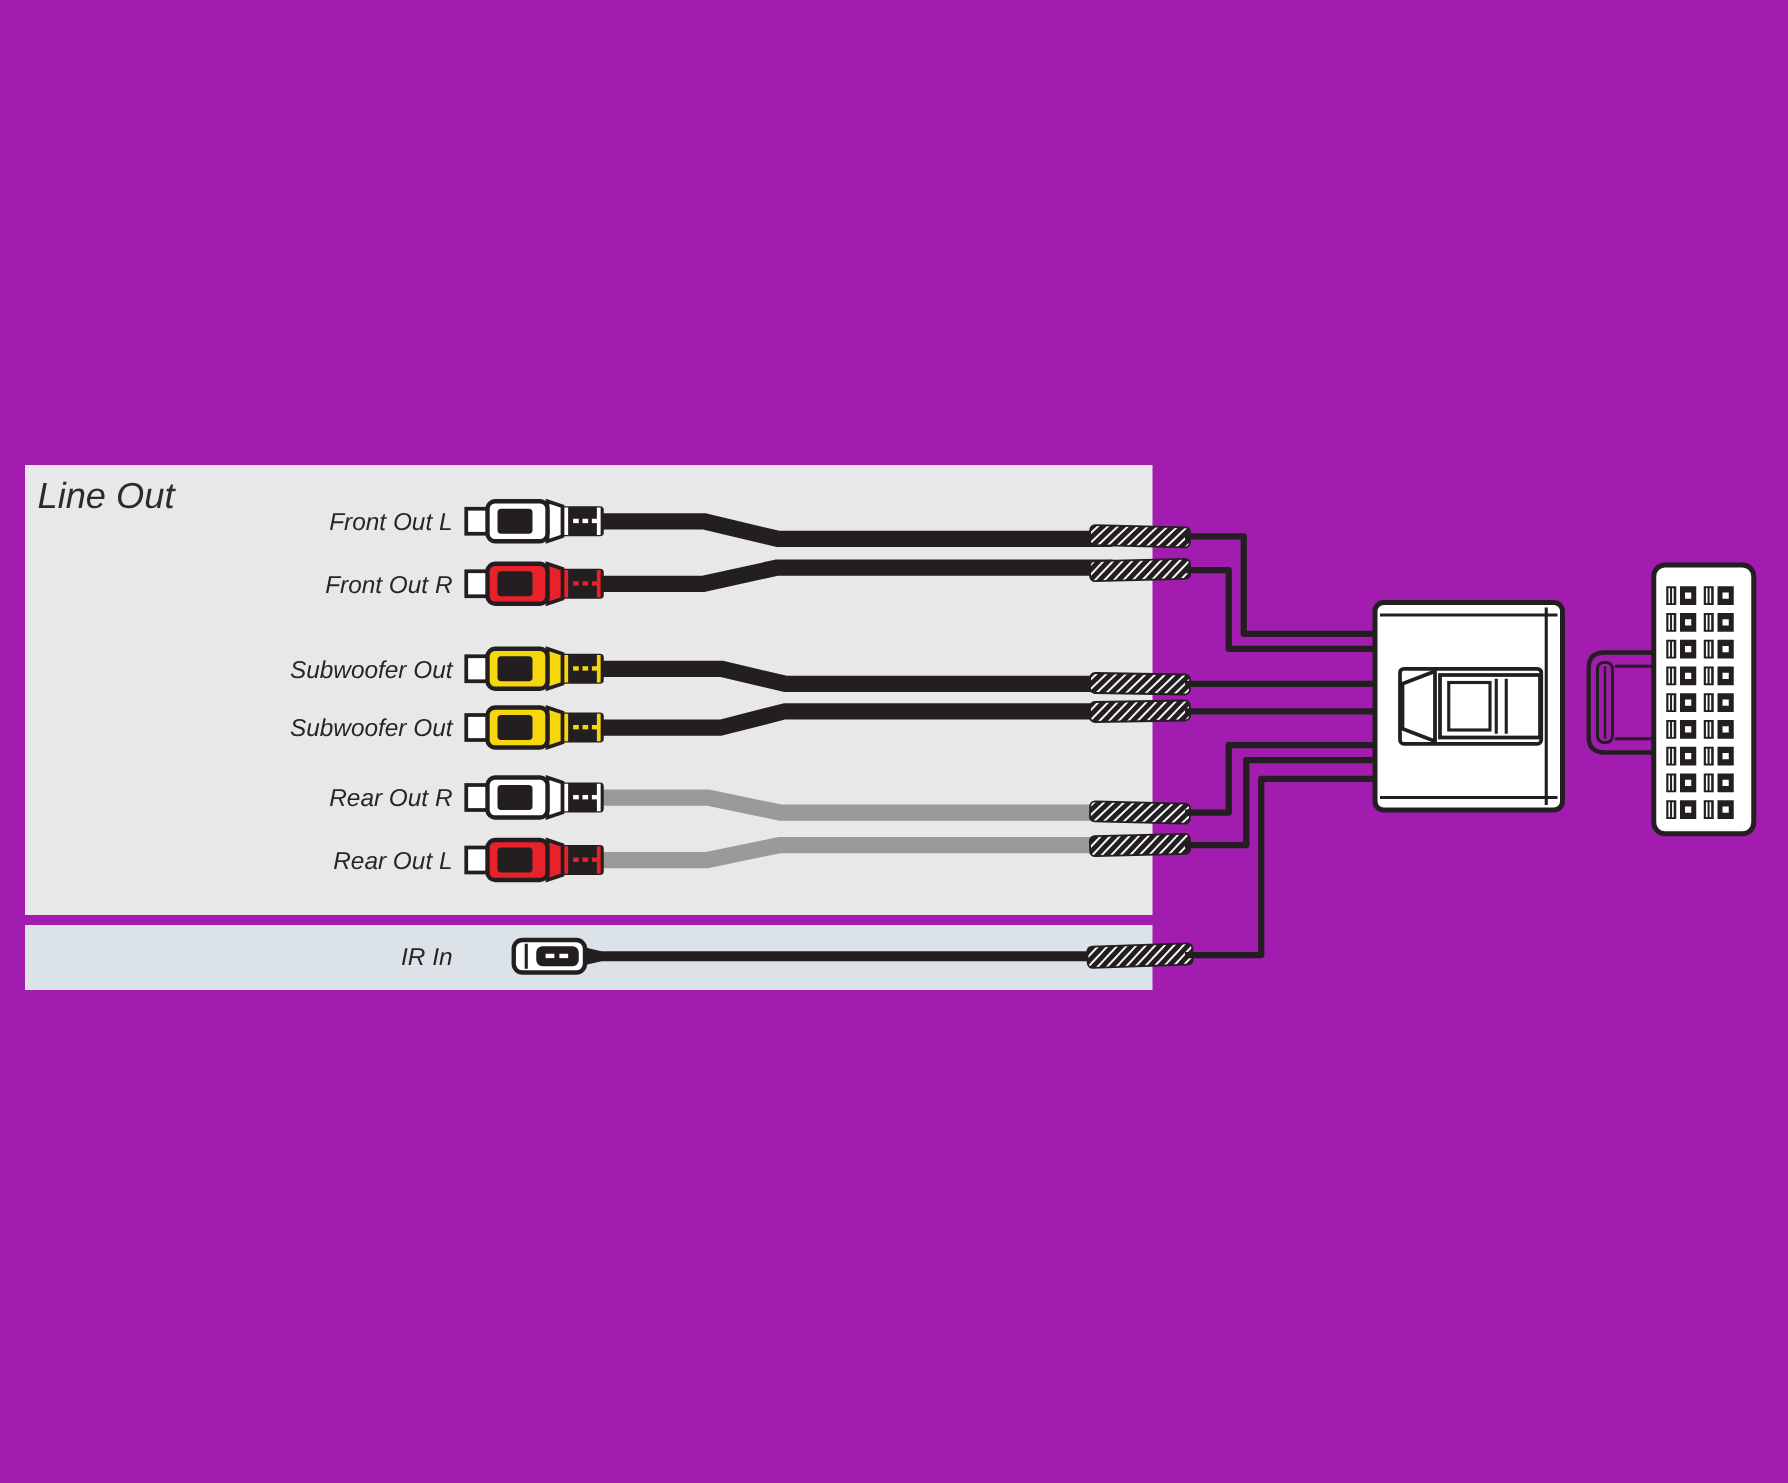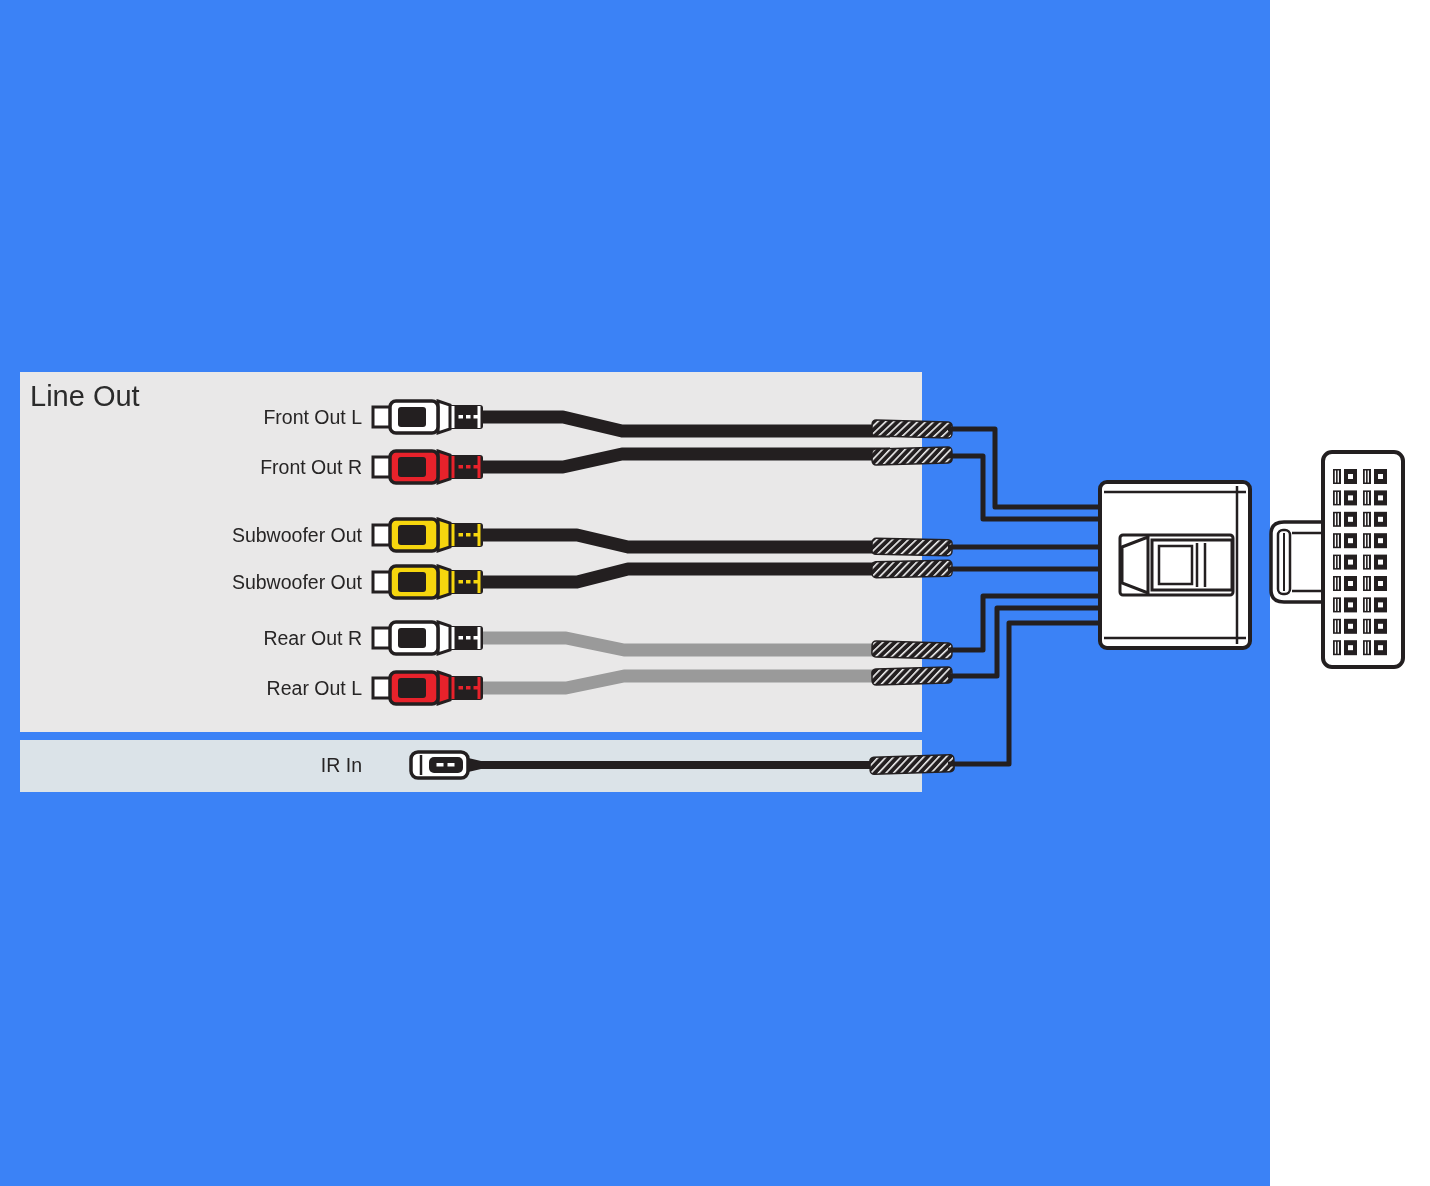--- a/index.html
+++ b/index.html
@@ -1,18 +1,19 @@
 <!DOCTYPE html>
 <html><head>
 <meta charset="utf-8">
 <style>
   html,body{margin:0;padding:0;background:#ffffff;}
   .stage{
-    width:1270px;height:1186px;position:relative;background:#3b82f6;
+    width:1430px;height:1186px;position:relative;background:#a21caf;
     font-family:"Liberation Sans", sans-serif;
+    font-style:italic;
   }
   svg text{font-family:"Liberation Sans", sans-serif;}
   .t-title{font-size:29px;fill:#2b2b2b;}
   .t-label{font-size:19.5px;fill:#272525;text-anchor:end;}
   .ln{stroke:#231f20;fill:none;}
   .fw{fill:#ffffff;stroke:#231f20;}
   .dark{fill:#231f20;}
   .w2{stroke-width:2;}
   .w25{stroke-width:2.5;}
   .w3{stroke-width:3;}

